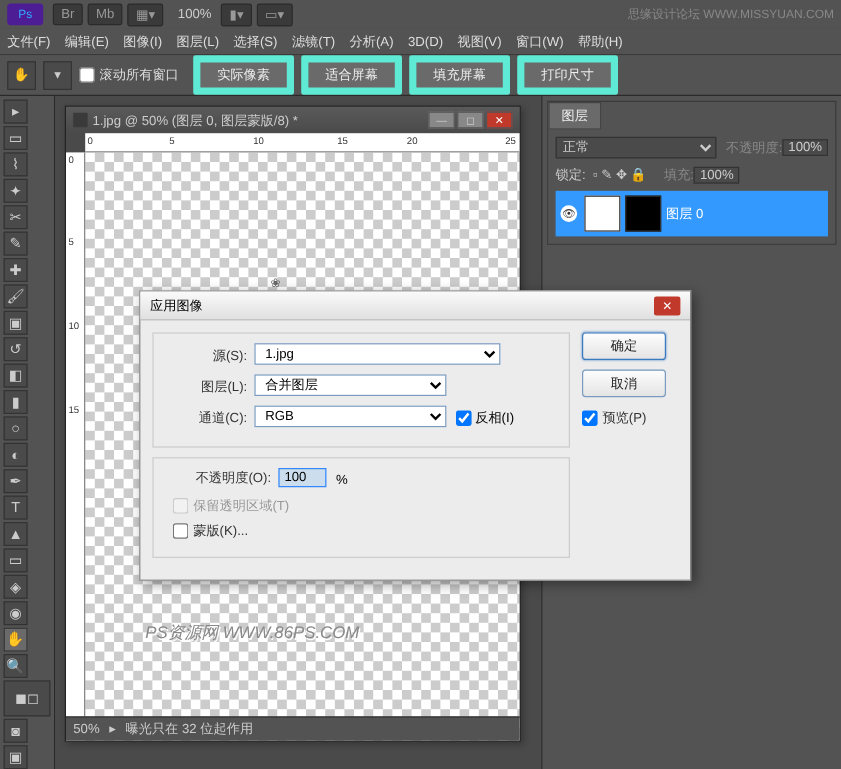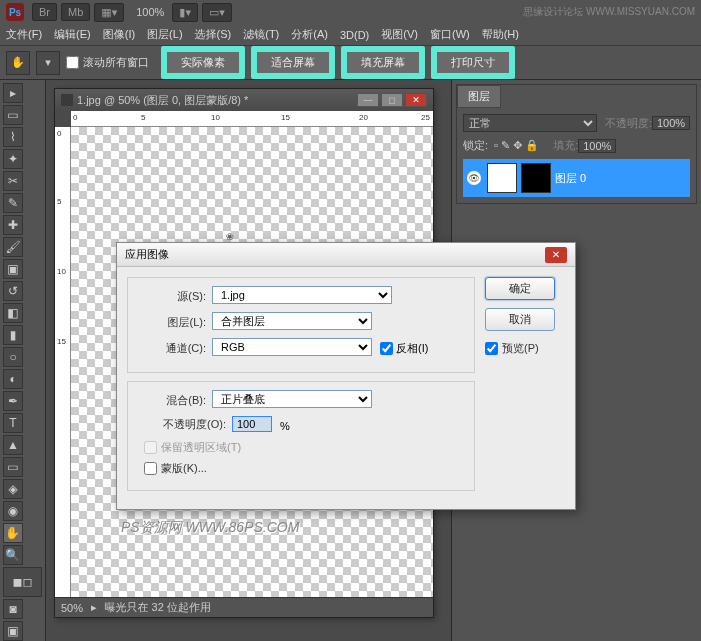--- a/index.html
+++ b/index.html
@@ -1,18 +1,18 @@
 <!DOCTYPE html>
 <html><head>
 <meta charset="utf-8">
 <style>
 *{box-sizing:border-box;margin:0;padding:0;font-family:"Microsoft YaHei",Arial,sans-serif;font-size:11px}
 body{background:#535353;width:701px;height:641px;position:relative;overflow:hidden}
 .app-header{background:#535353;height:24px;display:flex;align-items:center;padding:0 6px;color:#ccc}
-.app-header .ps-logo{width:18px;height:18px;background:#7f1d1d;border-radius:3px;display:flex;align-items:center;justify-content:center;color:#31a8ff;font-weight:bold;font-size:10px;margin-right:8px}
+.app-header .ps-logo{width:30px;height:18px;background:#4c1d95;border-radius:3px;display:flex;align-items:center;justify-content:center;color:#31a8ff;font-weight:normal;font-size:10px;margin-right:8px}
 .app-header .hdr-btn{background:#3a3a3a;border:1px solid #2a2a2a;padding:2px 6px;margin-right:4px;color:#999;border-radius:2px}
 .app-header .zoom{margin:0 8px;color:#ccc}
 .watermark{margin-left:auto;color:#888;font-size:10px}
 .menubar{background:#535353;height:22px;display:flex;align-items:center;padding:0 6px;color:#ddd;border-bottom:1px solid #3a3a3a}
 .menubar span{margin-right:12px;cursor:default}
 .options-bar{background:#535353;height:34px;display:flex;align-items:center;padding:0 6px;border-bottom:1px solid #2a2a2a}
 .options-bar .tool-icon{width:24px;height:24px;background:#4a4a4a;border:1px solid #333;margin-right:6px;display:flex;align-items:center;justify-content:center;color:#ccc}
 .options-bar .chk{display:flex;align-items:center;color:#ddd;margin-right:12px}
 .options-bar .chk input{margin-right:4px}
 .options-bar .obtn{background:#6a6a6a;border:6px solid #5eead4;color:#eee;padding:3px 14px;margin-right:6px;border-radius:2px}
@@ -52,21 +52,21 @@
 .dialog{position:absolute;left:116px;top:242px;width:460px;background:#ececec;border:1px solid #888;box-shadow:3px 3px 10px rgba(0,0,0,.4);z-index:100}
 .dialog-title{background:linear-gradient(#fafafa,#e0e0e0);height:24px;display:flex;align-items:center;padding:0 8px;border-bottom:1px solid #bbb}
 .dialog-title .dclose{margin-left:auto;width:22px;height:16px;background:#c0392b;color:#fff;display:flex;align-items:center;justify-content:center;border-radius:2px;font-size:10px}
 .dialog-body{display:flex;padding:10px}
 .dialog-left{flex:1}
 .dialog-right{width:90px;padding-left:10px}
 .form-row{display:flex;align-items:flex-end;margin-bottom:8px}
 .form-row .flabel{width:70px;text-align:right;margin-right:6px;color:#333}
 .form-row select,.form-row input[type=text]{border:1px solid #7a9ac0;padding:1px 4px;background:#fff}
 .form-row .wide{width:160px}
-.form-row .sel-src{width:180px}
+.form-row .sel-src{width:205px}
 .form-row .chk2{display:flex;align-items:center;margin-left:8px}
 .form-row .chk2 input{margin-right:3px}
 .dbtn{display:block;width:70px;padding:3px 0;text-align:center;background:linear-gradient(#fdfdfd,#e4e4e4);border:1px solid #7a9ac0;border-radius:3px;margin-bottom:8px;color:#222}
 .dbtn.primary{border:1px solid #3a7ac0;box-shadow:0 0 2px #3a7ac0}
 .group{border:1px solid #ccc;padding:8px;margin-bottom:8px;position:relative}
 .indent{margin-left:8px;margin-bottom:6px;display:flex;align-items:center;color:#333}
 .indent input[type=checkbox]{margin-right:4px}
 </style>
 </head>
 <body>
@@ -148,21 +148,21 @@
           <div class="wb">—</div>
           <div class="wb">◻</div>
           <div class="wb close">✕</div>
         </div>
       </div>
       <div class="ruler-h">
         <span class="tick" style="left:2px">0</span>
         <span class="tick" style="left:70px">5</span>
         <span class="tick" style="left:140px">10</span>
         <span class="tick" style="left:210px">15</span>
-        <span class="tick" style="left:288px">20</span>
+        <span class="tick" style="left:268px">20</span>
         <span class="tick" style="left:350px">25</span>
       </div>
       <div class="canvas-body">
         <div class="ruler-v">
           <span class="tick" style="top:2px">0</span>
           <span class="tick" style="top:70px">5</span>
           <span class="tick" style="top:140px">10</span>
           <span class="tick" style="top:210px">15</span>
         </div>
         <div class="canvas">
@@ -226,24 +226,20 @@
           <span class="flabel">通道(C):</span>
           <select class="wide"><option>RGB</option></select>
           <label class="chk2">
               <input type="checkbox" checked="" style="">
               <span>反相(I)</span>
             </label>
         </div>
       </div>
       <div class="group">
         <div class="form-row">
-          <span class="flabel">混合(B):</span>
-          <select class="wide"><option>正片叠底</option></select>
-        </div>
-        <div class="form-row">
           <span class="flabel" style="width:90px">不透明度(O):</span>
           <input type="text" style="width: 40px; background: rgb(204, 221, 238); border: 1px solid rgb(51, 136, 255);" value="100">
           <span style="margin-left:8px">%</span>
         </div>
         <div class="indent">
             <input type="checkbox" disabled="" style="">
             <span style="color:#999">保留透明区域(T)</span>
           </div>
         <div class="indent">
             <input type="checkbox" style="">

